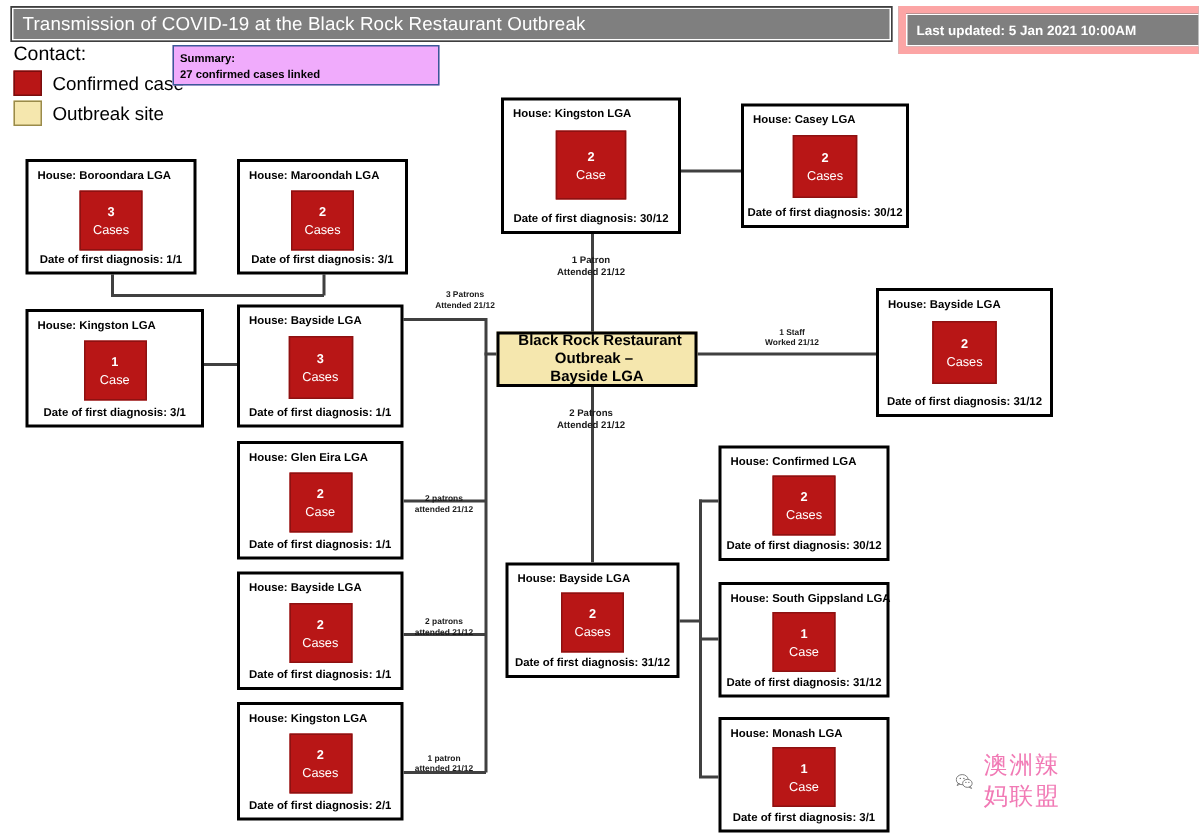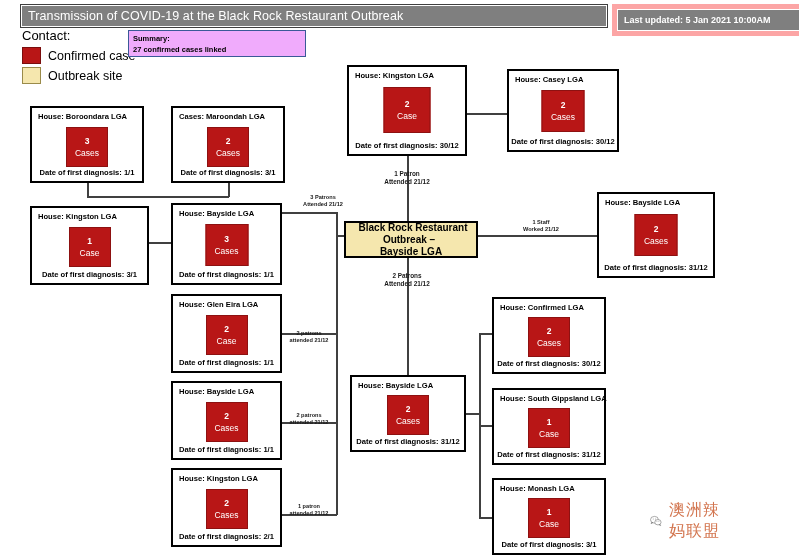--- a/index.html
+++ b/index.html
@@ -5,21 +5,21 @@
 <style>
   html,body{margin:0;padding:0;}
   body{
     width:799px;height:560px;
     background:#ffffff;
     font-family:"Liberation Sans", sans-serif;
     color:#000;
     overflow:hidden;
     position:relative;
   }
-  #canvas{position:absolute;left:16px;top:0;width:708px;height:560px;}
+  #canvas{position:absolute;left:3px;top:0;width:708px;height:560px;}
 
   
   .titlebar{
     position:absolute;left:4px;top:4px;width:586px;height:22px;
     background:#7f7f7f;border:1px solid #3f3f3f;
     box-shadow:inset 0 0 0 1px #ffffff;
     display:flex;align-items:center;
   }
   .titlebar .txt{
     color:#ffffff;font-size:12.5px;font-weight:normal;
@@ -94,21 +94,21 @@
   }
   .elabel.big{font-size:6.4px;line-height:8px;}
 
   
   .watermark{
     position:absolute;left:634px;top:500px;display:flex;align-items:center;
     opacity:.72;z-index:9;
   }
   .watermark .wicon{width:22px;height:20px;margin-right:7px;}
   .watermark .wtxt{
-    font-size:16px;color:#c2410c;letter-spacing:1px;
+    font-size:16px;color:#ec4899;letter-spacing:1px;
     font-family:"DejaVu Sans", sans-serif;
   }
 </style>
 </head>
 <body>
 
 <div id="canvas">
 
   <div class="titlebar">
     <div class="txt">Transmission of COVID-19 at the Black Rock Restaurant Outbreak</div>
@@ -192,21 +192,21 @@
   <div class="node" style="left:14px;top:106px;width:114px;height:77px;">
     <div class="house">House: Boroondara LGA</div>
     <div class="casebox" style="top:19px;width:40px;height:38px;">
       <div class="num">3</div>
       <div class="lbl">Cases</div>
     </div>
     <div class="date">Date of first diagnosis: 1/1</div>
   </div>
 
   <div class="node" style="left:155px;top:106px;width:114px;height:77px;">
-    <div class="house">Cases: Maroondah LGA</div>
+    <div class="house">House: Maroondah LGA</div>
     <div class="casebox" style="top:19px;width:40px;height:38px;">
       <div class="num">2</div>
       <div class="lbl">Cases</div>
     </div>
     <div class="date">Date of first diagnosis: 3/1</div>
   </div>
 
   <div class="node" style="left:14px;top:206px;width:119px;height:79px;">
     <div class="house">House: Kingston LGA</div>
     <div class="casebox" style="top:19px;width:40px;height:38px;">

